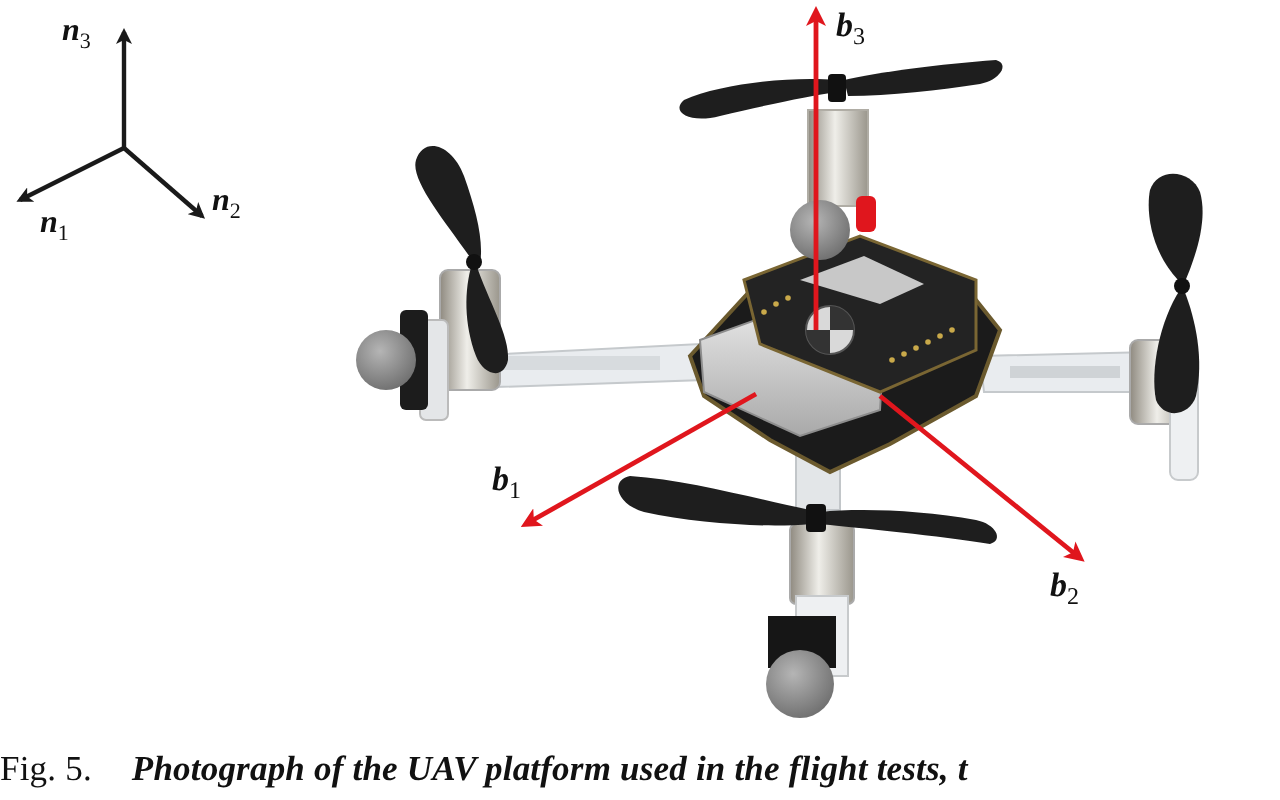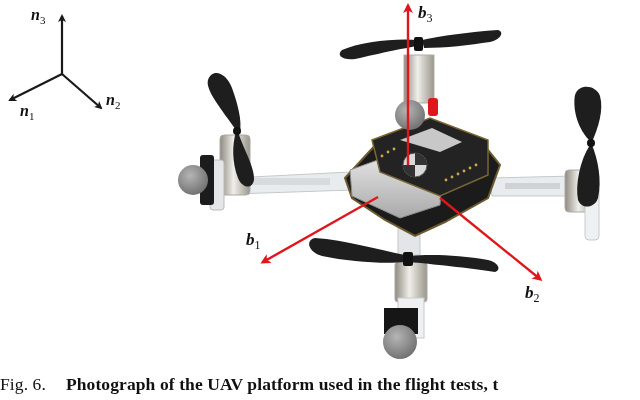--- a/index.html
+++ b/index.html
@@ -5,21 +5,21 @@
   html, body { margin: 0; padding: 0; background: #ffffff; }
   body { width: 640px; height: 400px; overflow: hidden; position: relative; font-family: "Liberation Serif", "DejaVu Serif", serif; }
   #figure { position: absolute; left: 0; top: 0; width: 640px; height: 400px; }
   .math { font-family: "Liberation Serif", "DejaVu Serif", serif; font-style: italic; font-weight: bold; fill: #111; }
   .sub { font-style: normal; font-weight: normal; }
   #caption {
     position: absolute; left: 0; top: 374px; width: 700px; white-space: nowrap;
     font-size: 17.5px; color: #111; letter-spacing: 0.1px;
   }
   #caption .figlabel { font-weight: normal; margin-right: 20px; }
-  #caption .captext { font-weight: bold; }
+  #caption .captext { font-weight: bold; font-style: italic; }
 </style>
 </head>
 <body>
 
 <svg id="figure" viewBox="0 0 640 400" xmlns="http://www.w3.org/2000/svg">
   <defs>
     <marker id="arrK" markerWidth="8" markerHeight="8" refX="6" refY="4" orient="auto" markerUnits="userSpaceOnUse">
       <path d="M0,0 L8,4 L0,8 L2,4 Z" fill="#1a1a1a"></path>
     </marker>
     <marker id="arrR" markerWidth="10" markerHeight="10" refX="7" refY="5" orient="auto" markerUnits="userSpaceOnUse">
@@ -117,14 +117,14 @@
     <line x1="408" y1="165" x2="408" y2="6" stroke="#e0161d" stroke-width="2.4" marker-end="url(#arrR)"></line>
     <line x1="378" y1="197" x2="263" y2="262" stroke="#e0161d" stroke-width="2.4" marker-end="url(#arrR)"></line>
     <line x1="440" y1="198" x2="540" y2="279" stroke="#e0161d" stroke-width="2.4" marker-end="url(#arrR)"></line>
     <text class="math" x="418" y="18" font-size="17"><tspan>b</tspan><tspan class="sub" font-size="12" dy="4">3</tspan></text>
     <text class="math" x="246" y="245" font-size="17"><tspan>b</tspan><tspan class="sub" font-size="12" dy="4">1</tspan></text>
     <text class="math" x="525" y="298" font-size="17"><tspan>b</tspan><tspan class="sub" font-size="12" dy="4">2</tspan></text>
   </g>
 </svg>
 
 <div id="caption">
-  <span class="figlabel">Fig. 6.</span><span class="captext">Photograph of the UAV platform used in the flight tests, t</span>
+  <span class="figlabel">Fig. 5.</span><span class="captext">Photograph of the UAV platform used in the flight tests, t</span>
 </div>
 
 </body></html>

